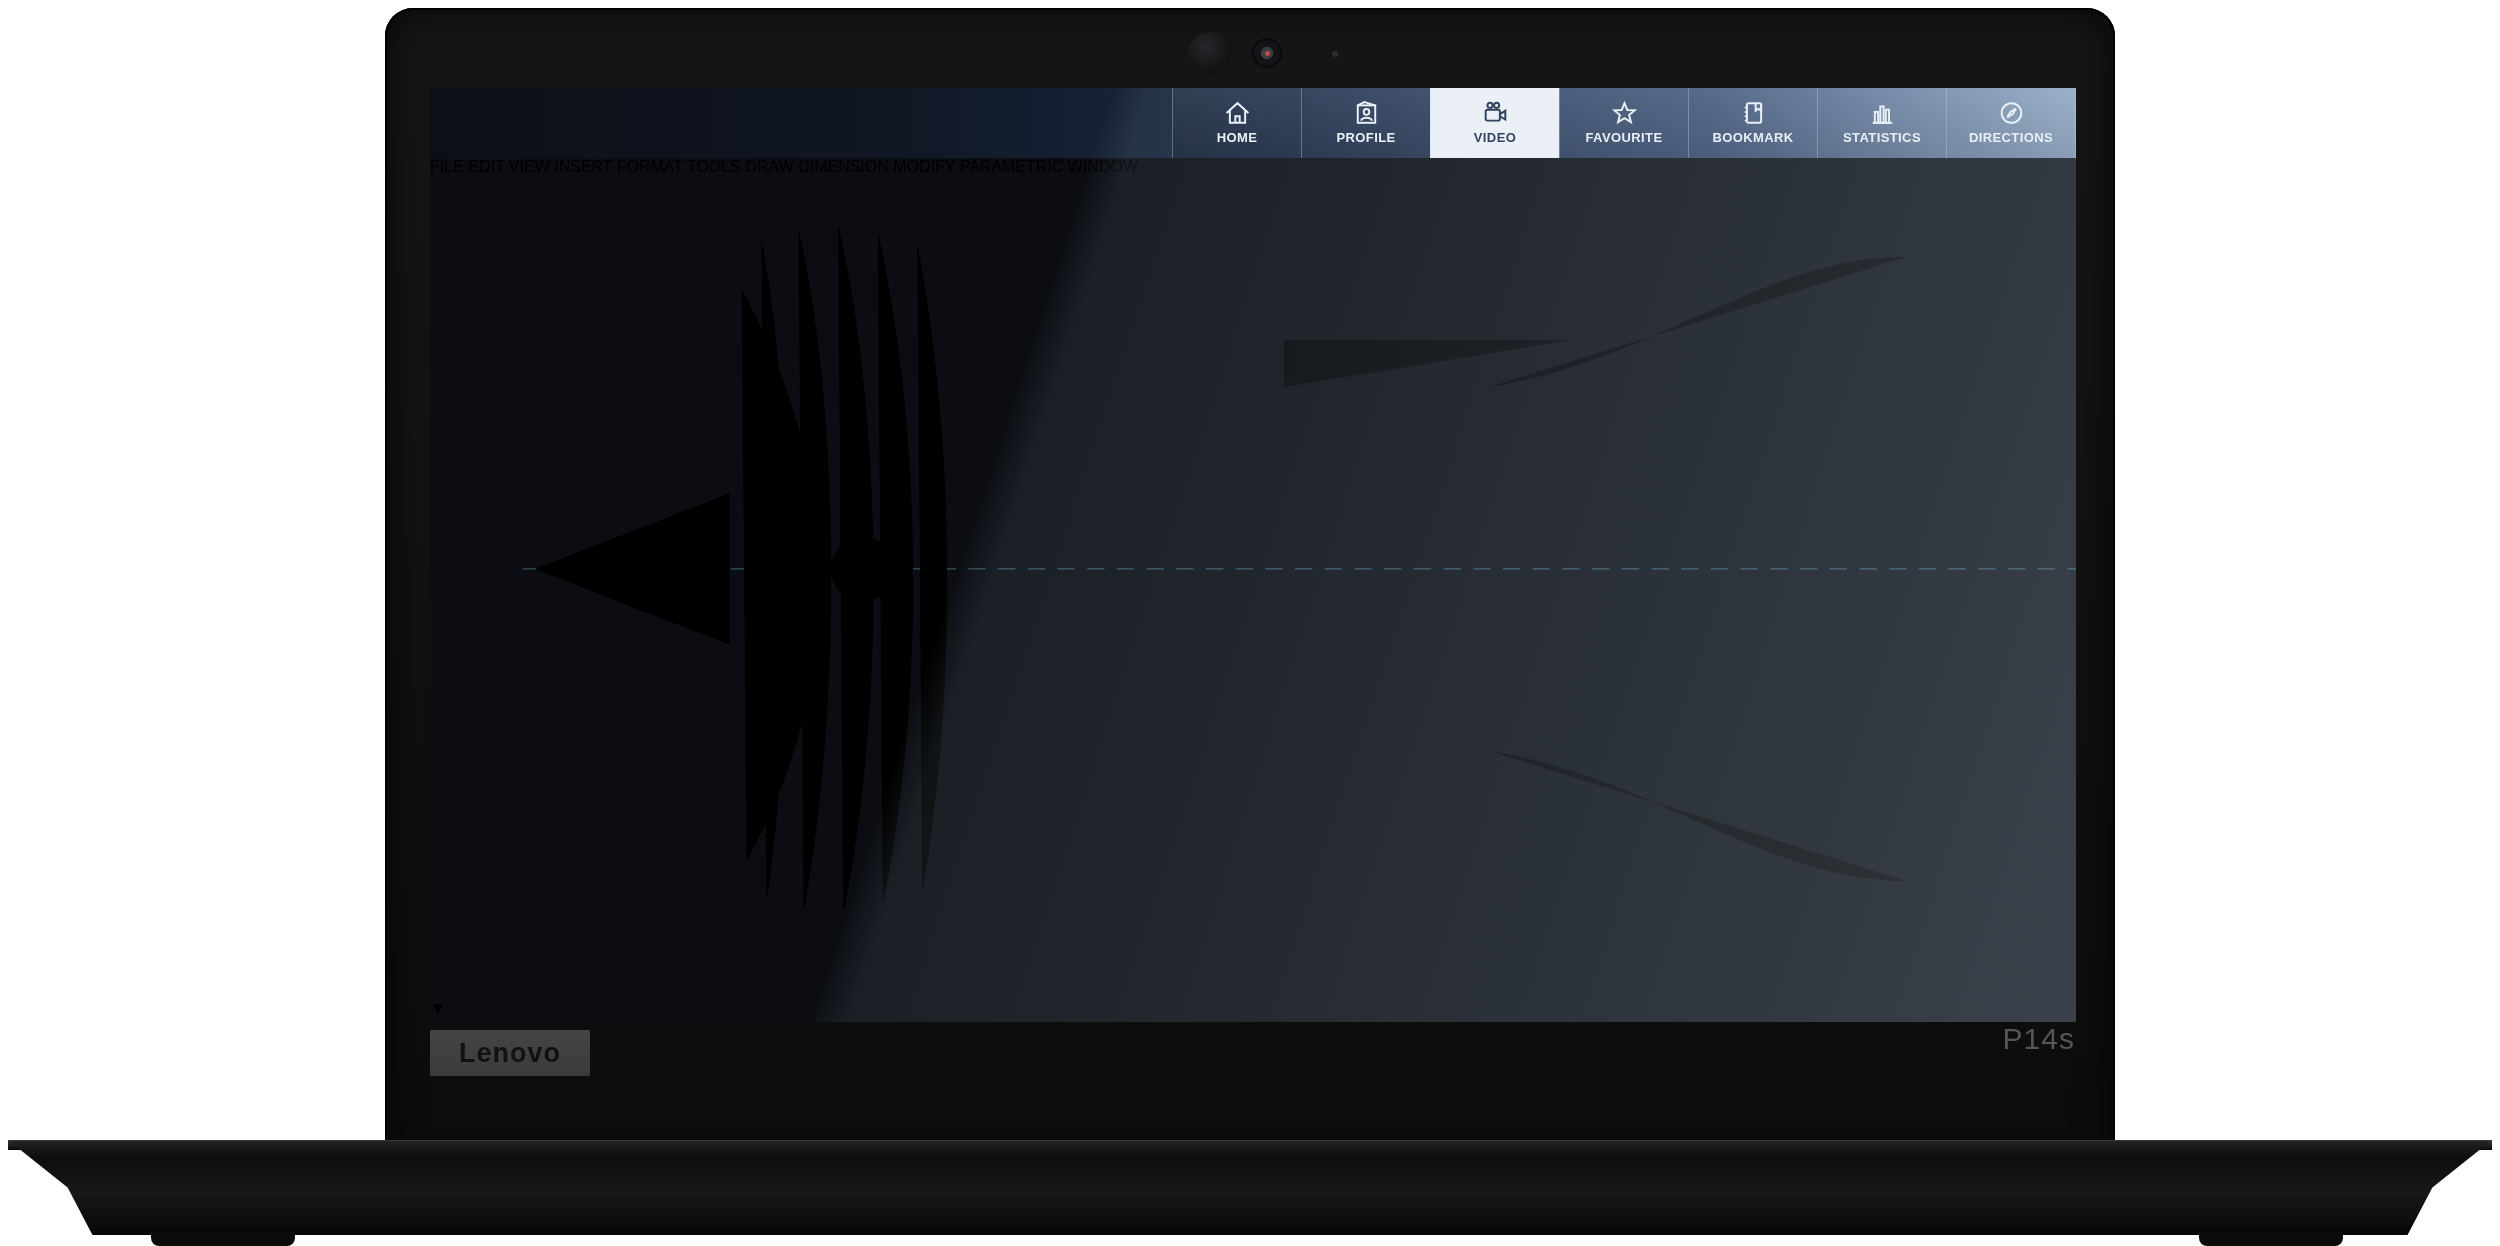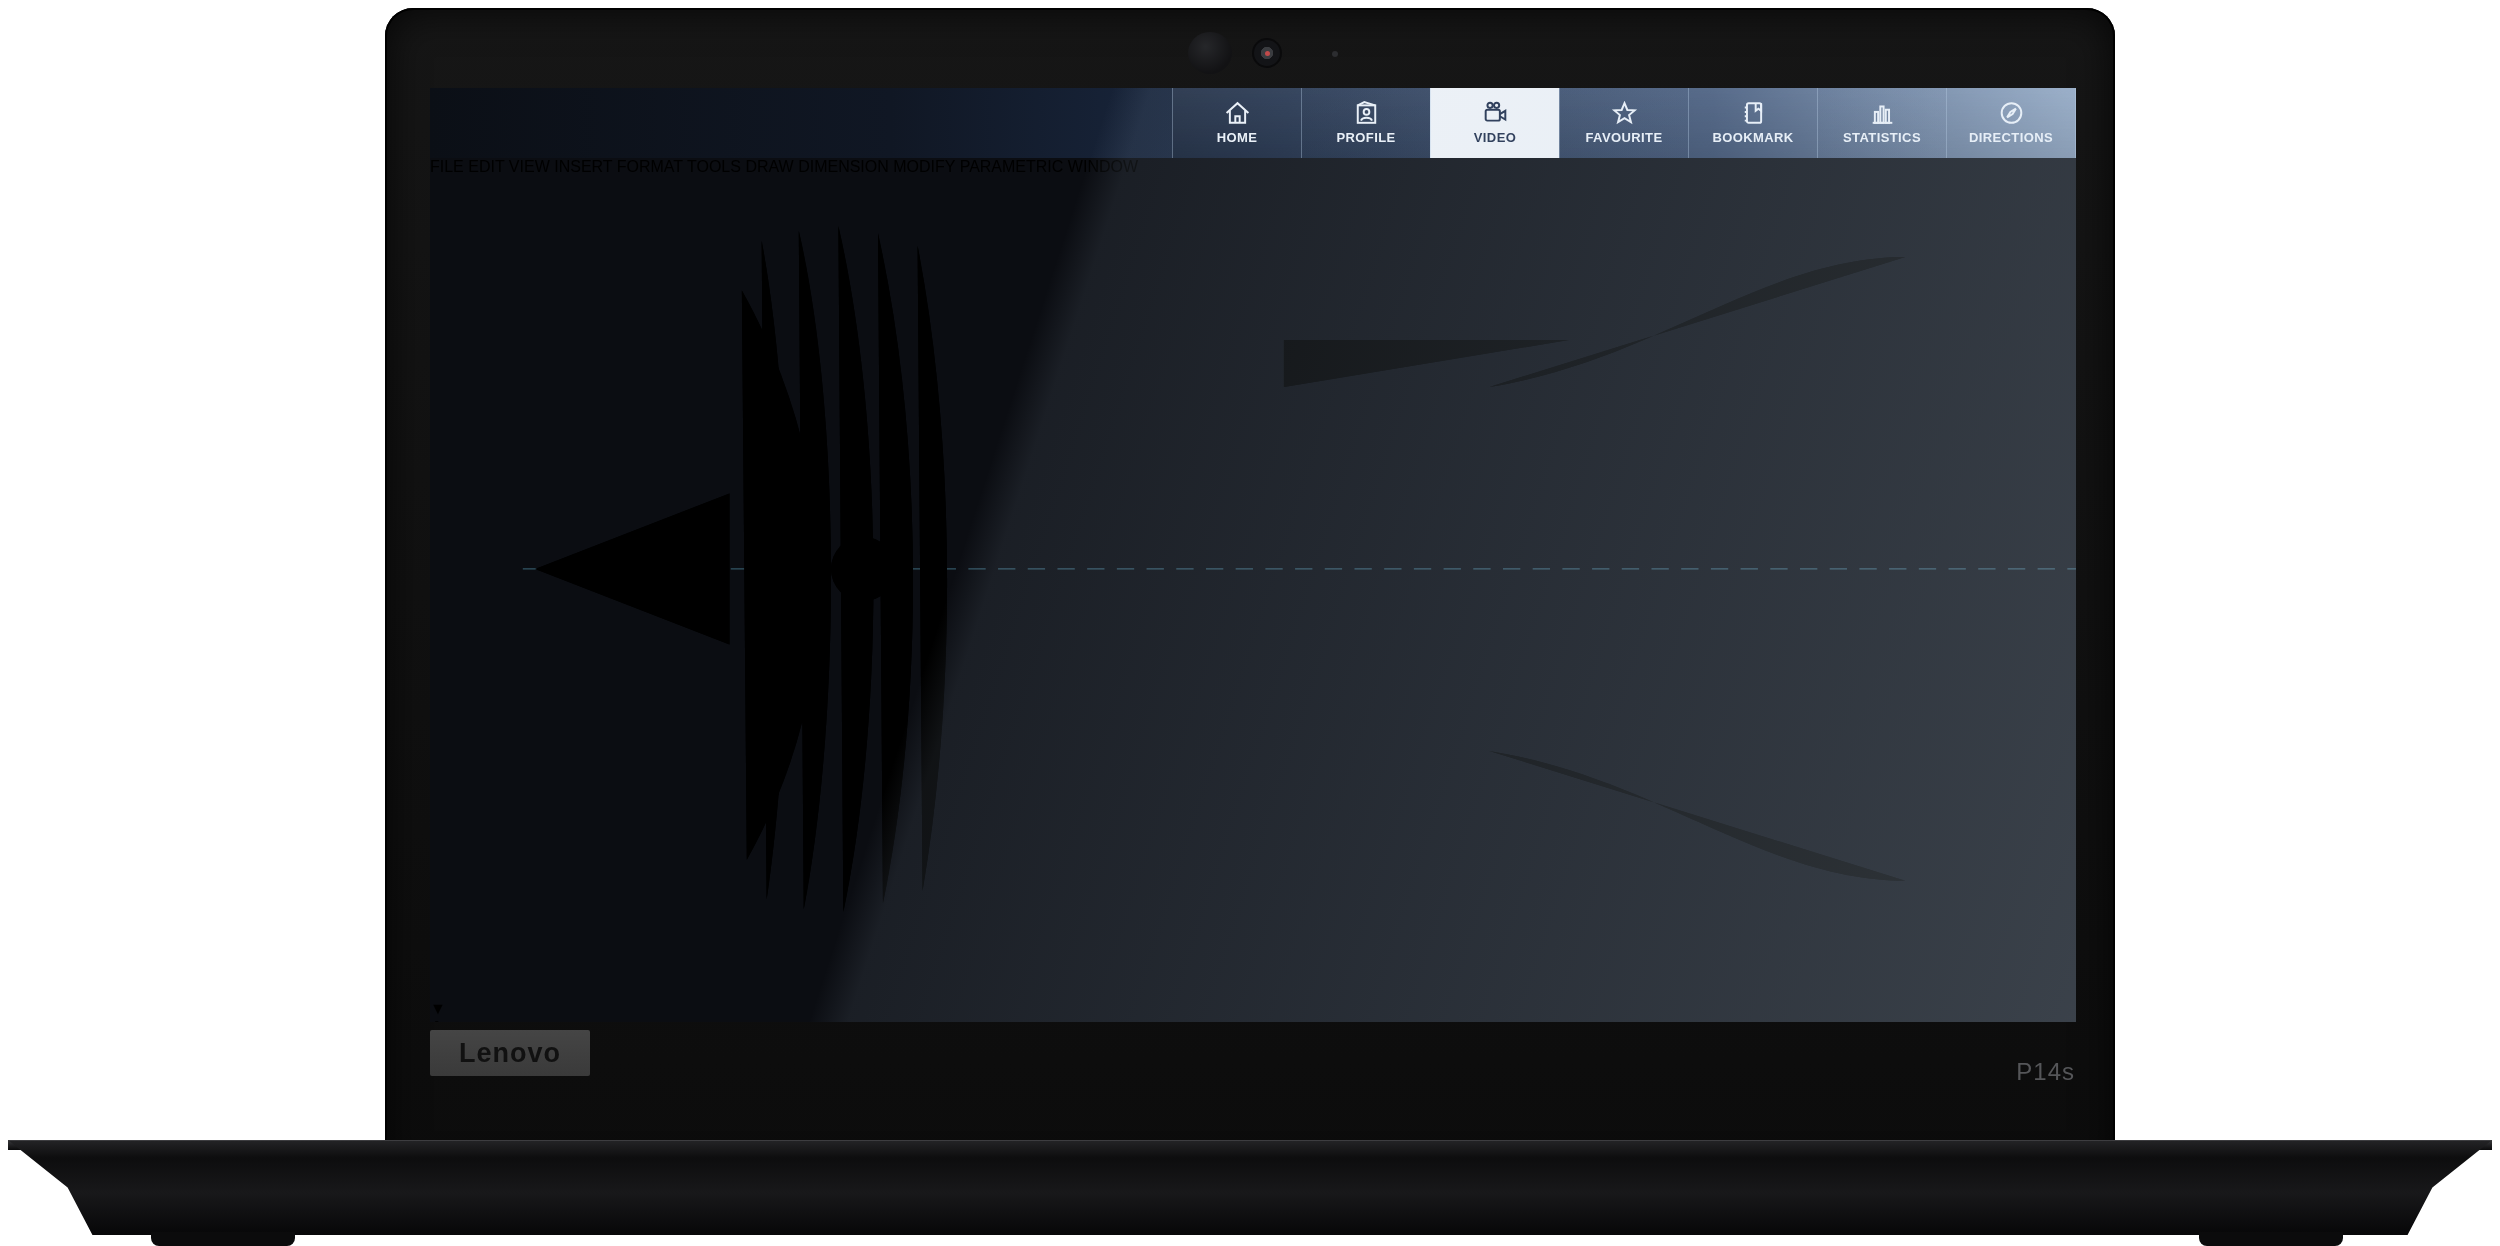--- a/index.html
+++ b/index.html
@@ -18,21 +18,21 @@
                  background:radial-gradient(circle at 40% 35%, #26272a, #121214 70%); }
   .cam-lens { position:absolute; left:152px; top:8px; width:30px; height:30px; border-radius:50%;
               background:radial-gradient(circle, #3a3c40 0 28%, #131417 30% 100%);
               box-shadow:inset 0 0 0 2px #0a0a0b; }
   .cam-led { position:absolute; left:165px; top:21px; width:5px; height:5px; border-radius:50%; background:#c14a4a; }
   .cam-mic { position:absolute; left:232px; top:21px; width:6px; height:6px; border-radius:50%; background:#2c2d30; }
   .brand-plate { position:absolute; left:45px; top:1022px; width:160px; height:46px;
                  background:linear-gradient(#454545,#3a3a3a); border-radius:2px;
                  display:flex; align-items:center; justify-content:center;
                  color:#111; font-size:27px; font-weight:bold; letter-spacing:1px; }
-  .model-mark { position:absolute; right:40px; top:1026px; color:#555659; font-size:24px; letter-spacing:1px;margin-top:24px; }
+  .model-mark { position:absolute; right:40px; top:990px; color:#555659; font-size:30px; letter-spacing:1px;margin-top:24px; }
 
   .base { position:absolute; left:8px; top:1140px; width:2484px; height:95px;
           background:linear-gradient(#232325,#0d0d0e 18%,#18181a 55%,#070708 100%);
           border-top:1px solid #3d3d40;
           clip-path:polygon(0 0,100% 0,97.6% 50%,96.6% 100%,3.4% 100%,2.4% 50%); }
   .base-ridge { position:absolute; left:8px; top:1140px; width:2484px; height:10px;
                 background:linear-gradient(#39393c,#0a0a0b); }
   .foot { position:absolute; top:1232px; width:144px; height:14px; background:#0b0b0c;
           border-radius:0 0 8px 8px; }
   .foot.l { left:151px; } .foot.r { left:2199px; }

